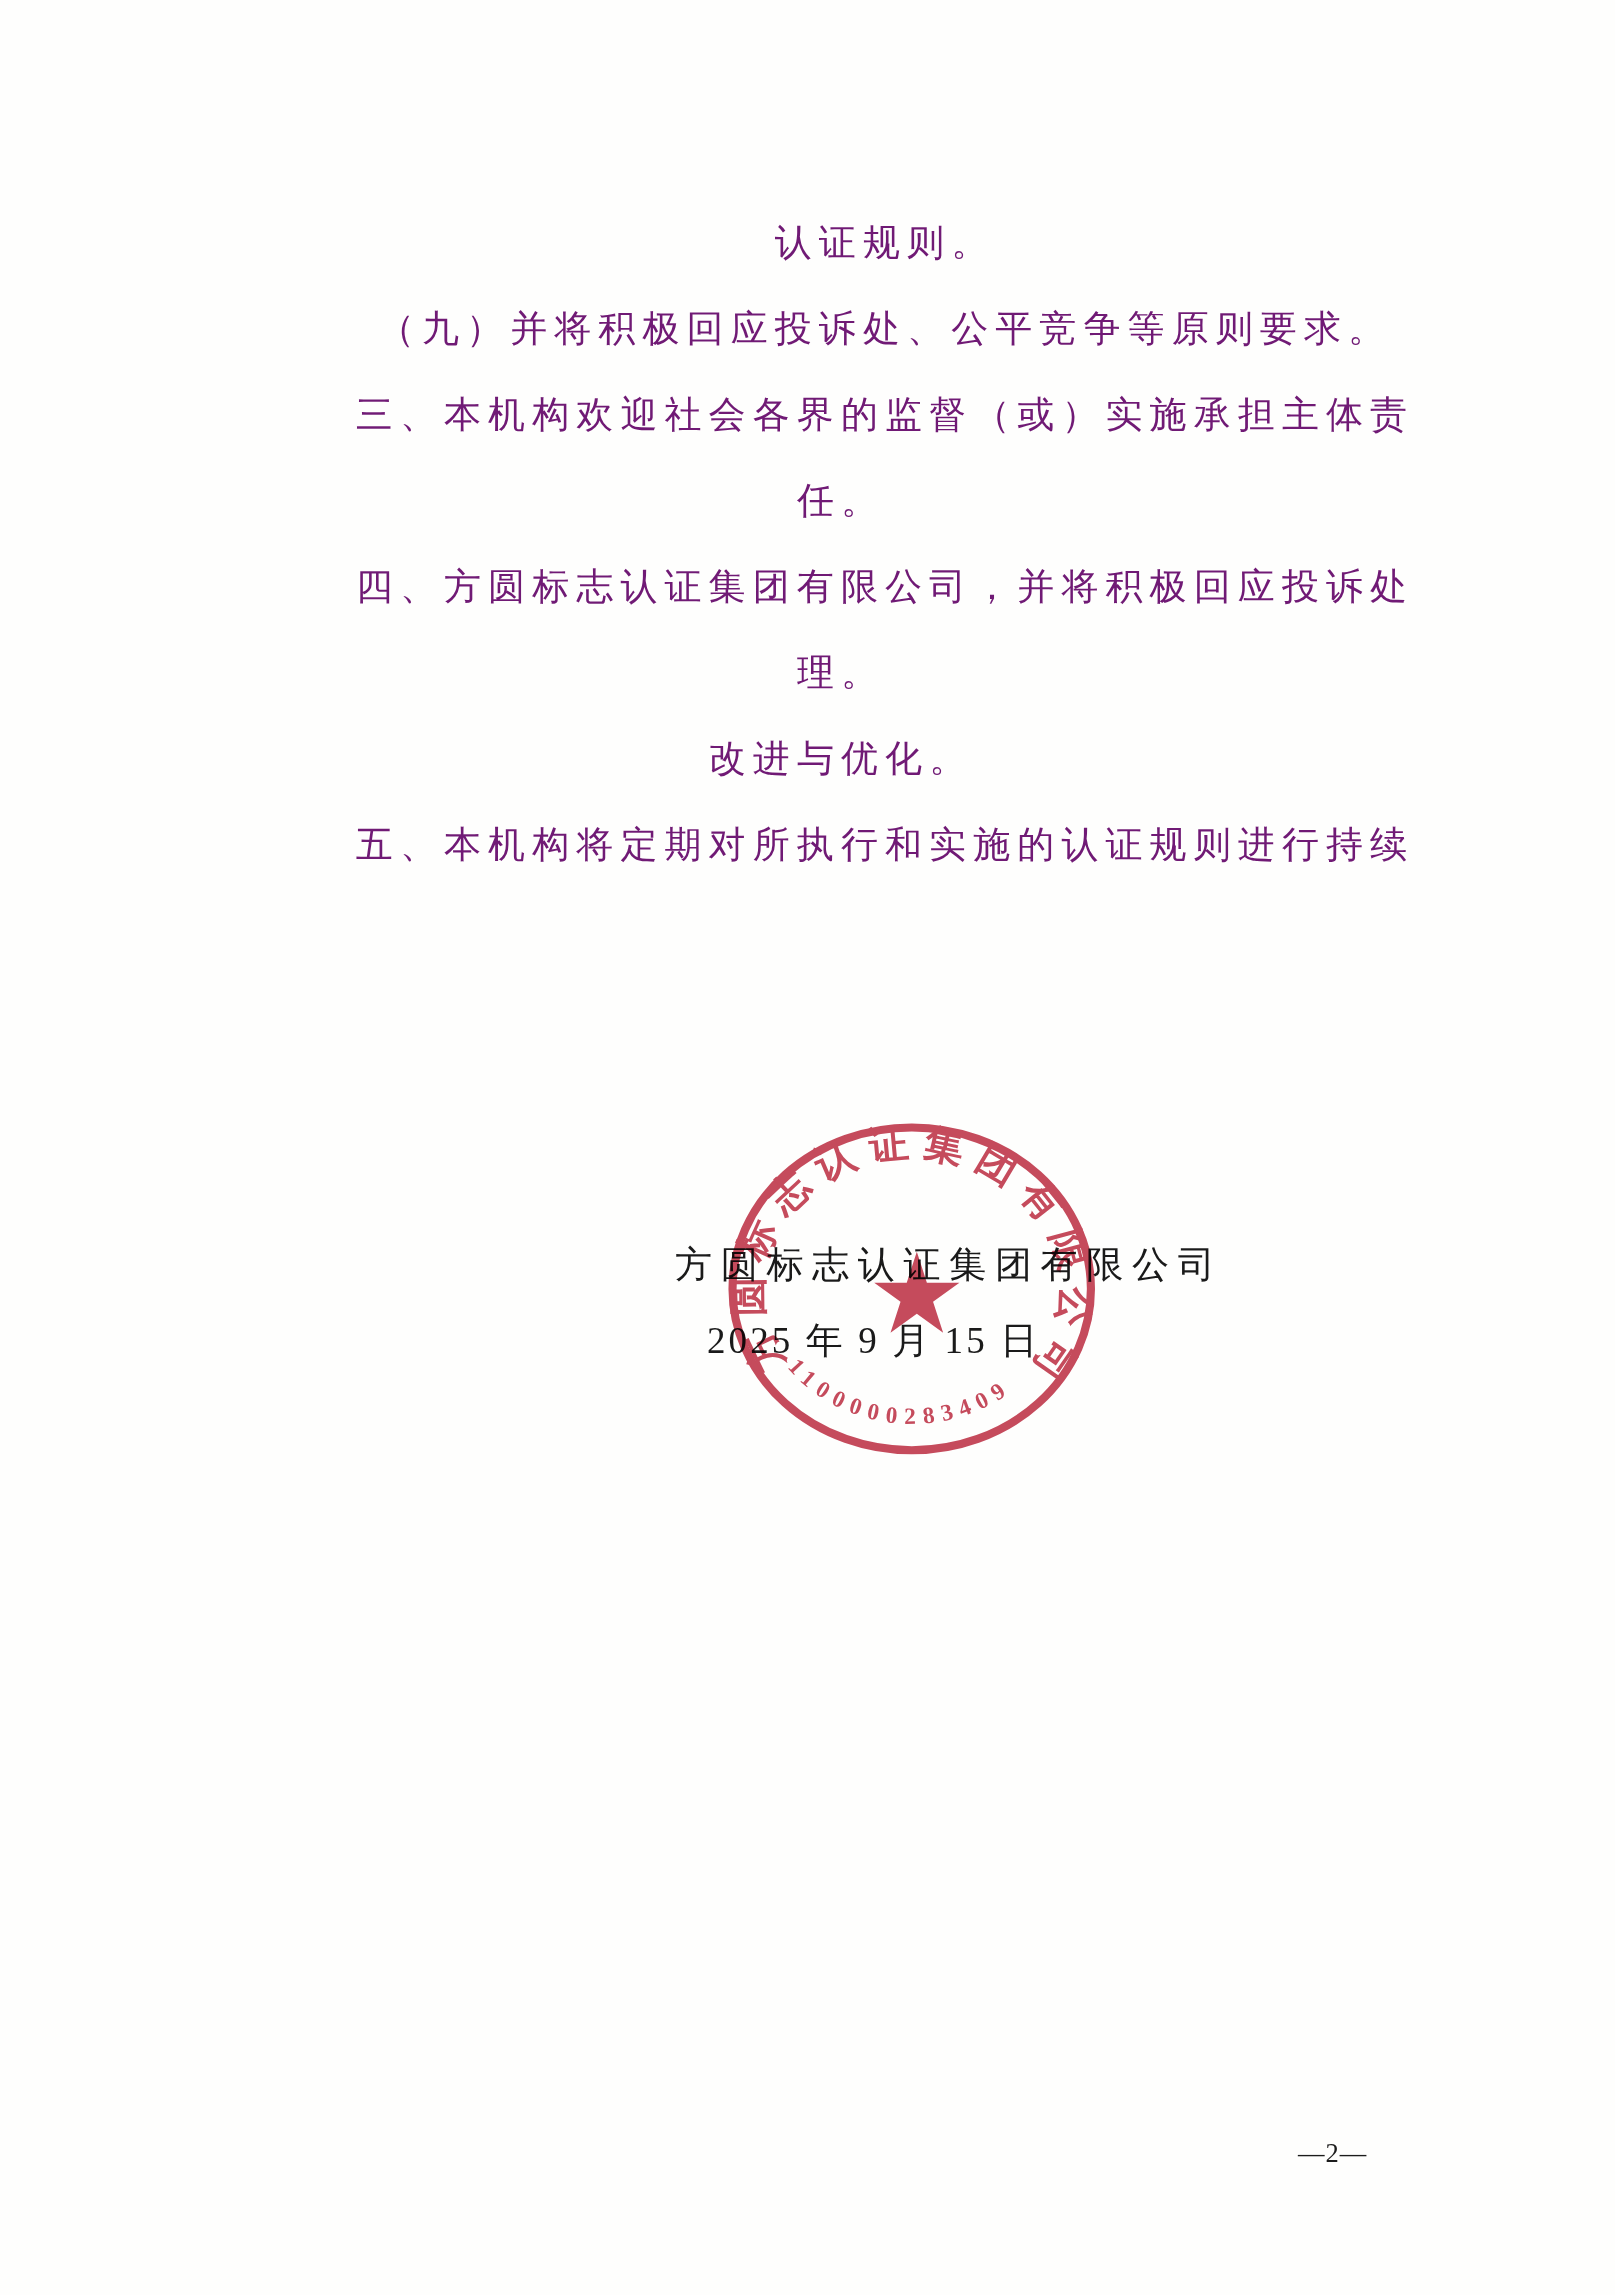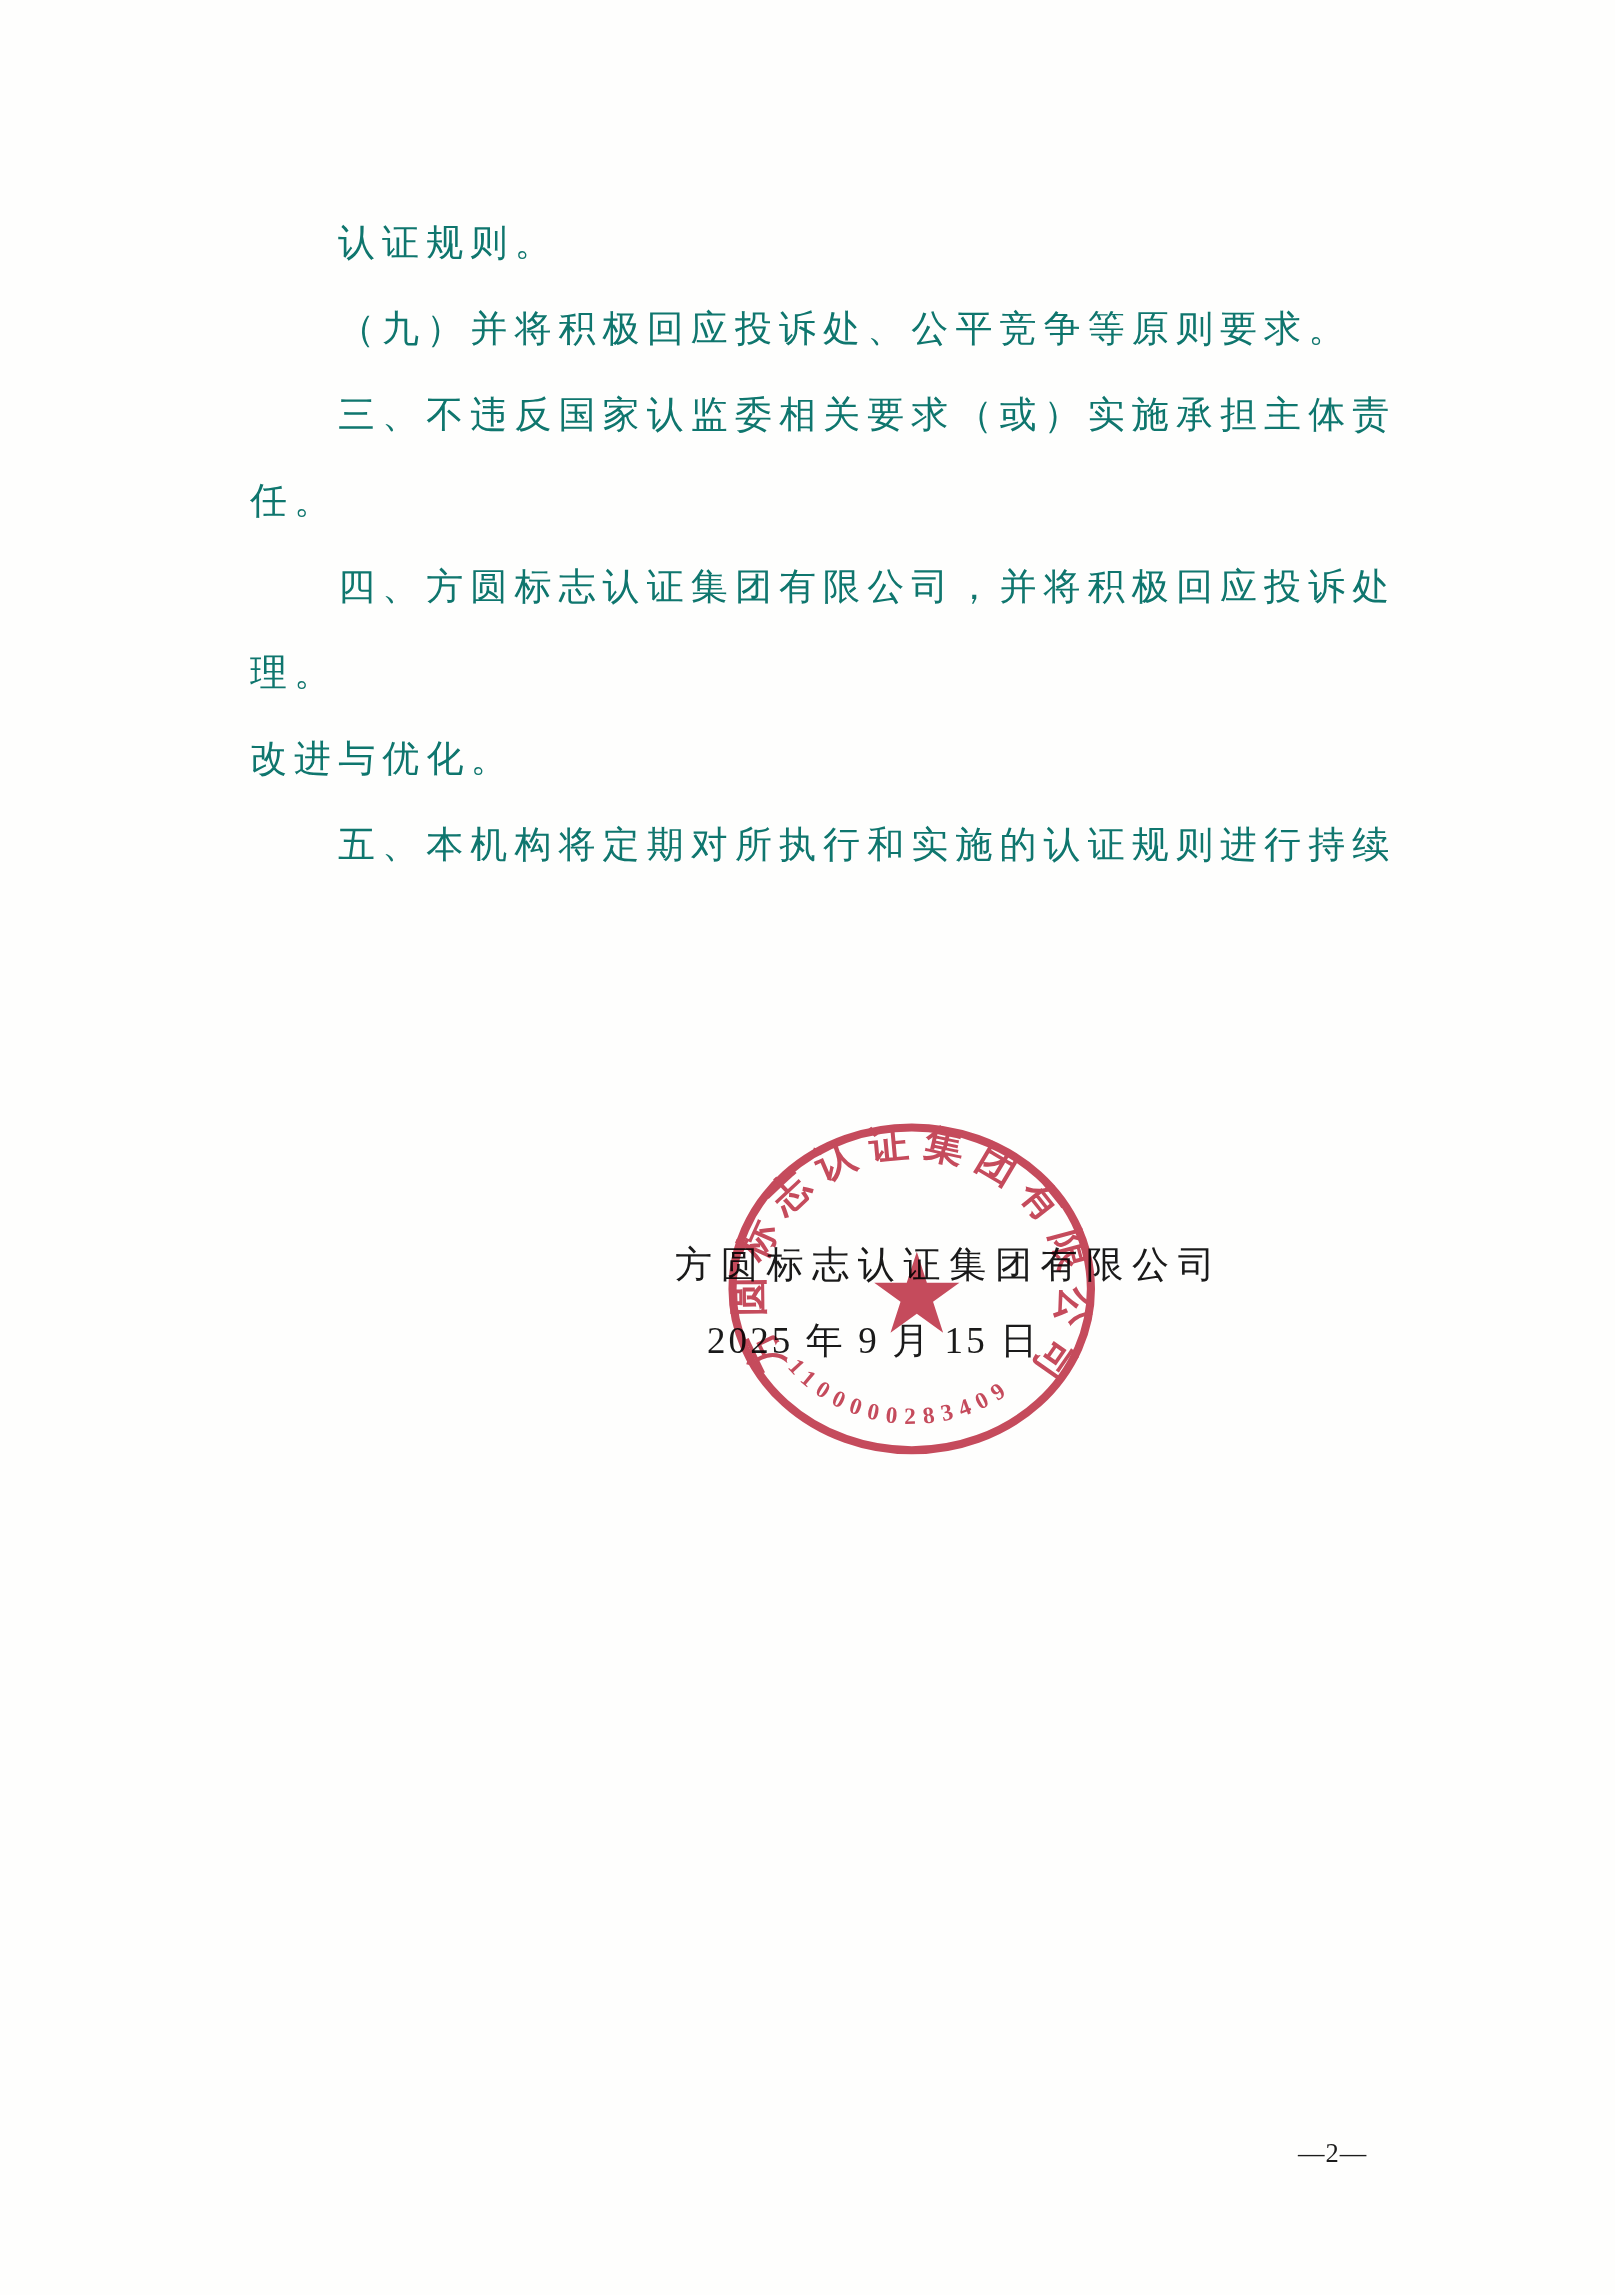--- a/index.html
+++ b/index.html
@@ -15,21 +15,22 @@
     position: absolute;
     left: 250px; top: 200px;
     width: 1182px;
   }
   .line {
     height: 86px;
     line-height: 86px;
     font-size: 37px;
     letter-spacing: 7.1px;
     white-space: nowrap;
-    color: #0f766e;
+    color: #701a75;
+    text-align: center;
   }
   .indent2 { padding-left: 88px; }
   .sig-company {
     position: absolute;
     left: 675px; top: 1246px;
     font-size: 37px;
     letter-spacing: 8.7px;
     line-height: 37px;
     white-space: nowrap;
     color: #1a1a1a;
@@ -59,21 +60,21 @@
     opacity: 0.92;
   }
   .seal text { font-family: "Liberation Serif", "DejaVu Serif", serif; }
 </style>
 </head>
 <body>
 
 <div class="text-block">
   <div class="line indent2">认证规则。</div>
   <div class="line indent2">（九）并将积极回应投诉处、公平竞争等原则要求。</div>
-  <div class="line indent2">三、不违反国家认监委相关要求（或）实施承担主体责</div>
+  <div class="line indent2">三、本机构欢迎社会各界的监督（或）实施承担主体责</div>
   <div class="line">任。</div>
   <div class="line indent2">四、方圆标志认证集团有限公司，并将积极回应投诉处</div>
   <div class="line">理。</div>
   <div class="line">改进与优化。</div>
   <div class="line indent2">五、本机构将定期对所执行和实施的认证规则进行持续</div>
 </div>
 
 <div class="sig-company">方圆标志认证集团有限公司</div>
 <div class="sig-date">2025 年 9 月 15 日</div>
 <div class="page-number">—2—</div>

